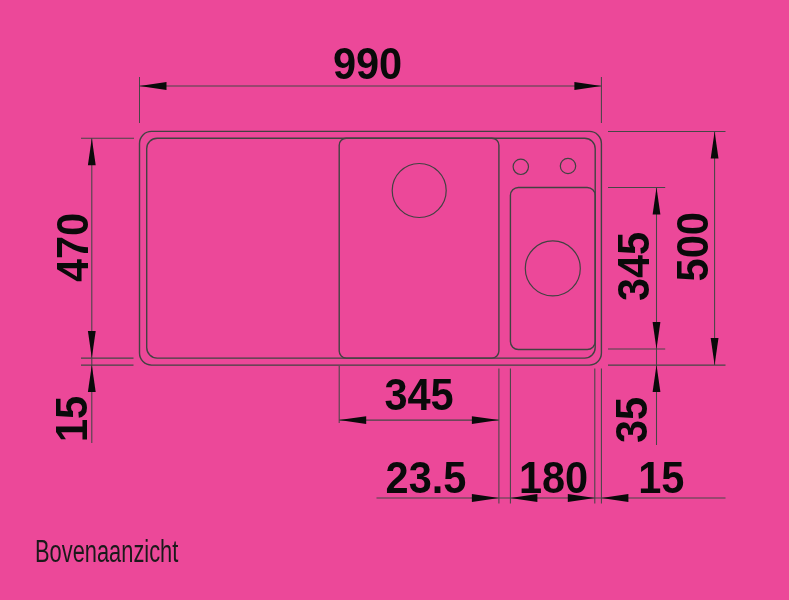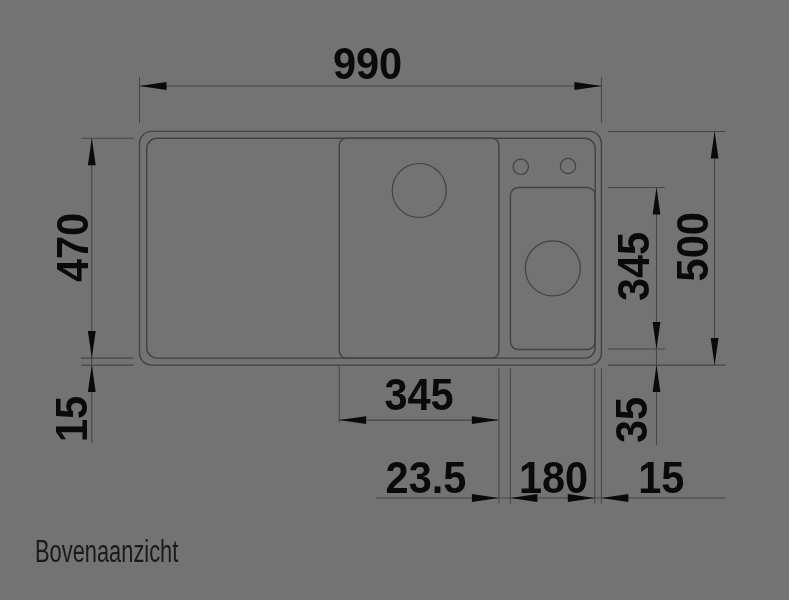--- a/index.html
+++ b/index.html
@@ -1,16 +1,16 @@
 <!DOCTYPE html>
 <html><head>
 <meta charset="utf-8">
 <style>
   html,body{margin:0;padding:0;background:#ffffff;}
-  .page{width:789px;height:600px;position:relative;background:#737373;overflow:hidden;}
+  .page{width:789px;height:600px;position:relative;background:#ec4899;overflow:hidden;}
   svg{display:block;}
   text{font-family:"Liberation Sans",sans-serif;}
   .dim{font-weight:bold;font-size:44.4px;fill:#0a0a0a;}
   .cap{font-weight:normal;font-size:31px;fill:#1a1a1a;}
 </style>
 </head>
 <body>
 <div class="page">
 <svg width="789" height="600" viewBox="0 0 789 600">
   <g fill="none" stroke="#424242">

